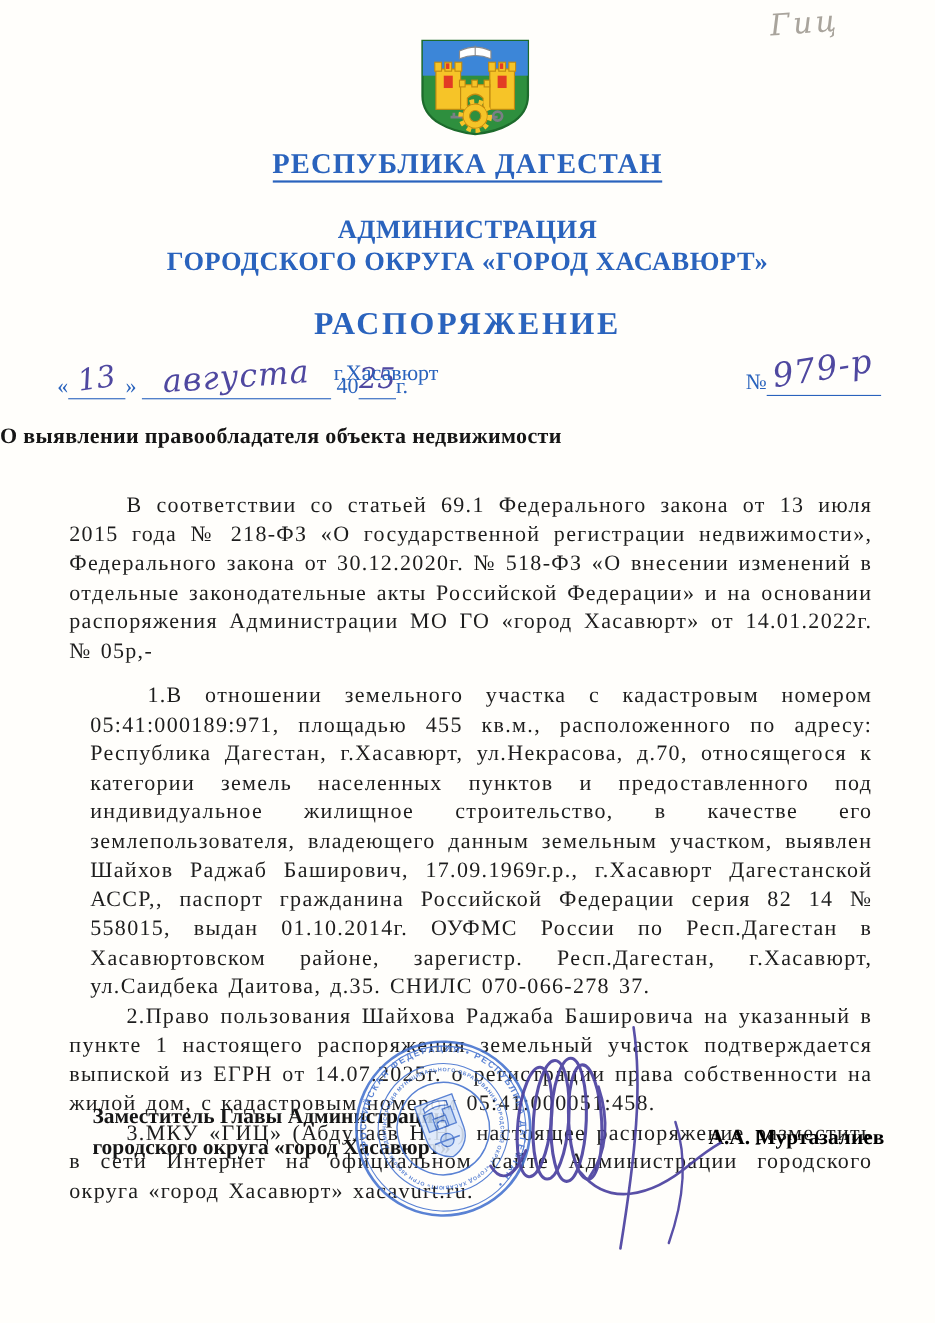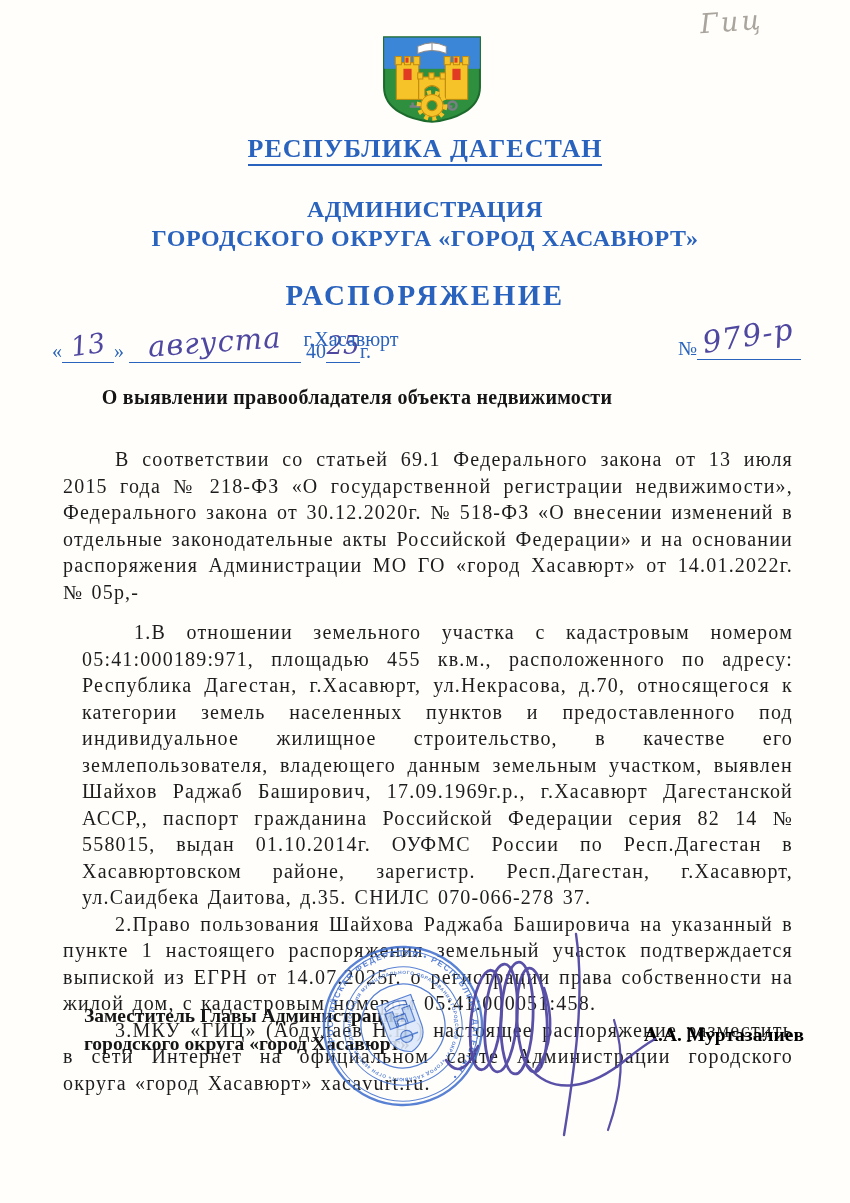--- a/index.html
+++ b/index.html
@@ -44,21 +44,21 @@
   .fill-month{width:172px;}
   .fill-month .hw{font-size:29px;letter-spacing:1px;transform:rotate(-4deg) translateY(-3px);}
   .fill-year{width:34px;}
   .fill-year .hw{font-size:26px;transform:translateY(-2px);}
   .dl-city{position:absolute;left:0;width:702px;top:14px;text-align:center;}
   .dl-num{position:absolute;left:678px;top:10px;white-space:nowrap;}
   .fill-num{width:104px;}
   .fill-num .hw{font-size:30px;letter-spacing:1px;transform:rotate(-9deg) translateY(-6px);}
   
   .doc-title{
-    position:absolute;left:0;top:386px;width:714px;text-align:center;
+    position:absolute;left:0;top:386px;width:714px;text-align:left;
     font-weight:bold;font-size:20px;color:#151515;letter-spacing:.3px;
   }
   
   .body-text{
     position:absolute;left:63px;top:446px;width:730px;
     font-size:20px;line-height:26.5px;text-align:justify;
     letter-spacing:1.2px;word-spacing:2px;color:#1d1d1d;
   }
   .body-text p{margin:0;text-indent:52px;}
   .body-text p.gap{margin-top:14px;margin-left:19px;}

